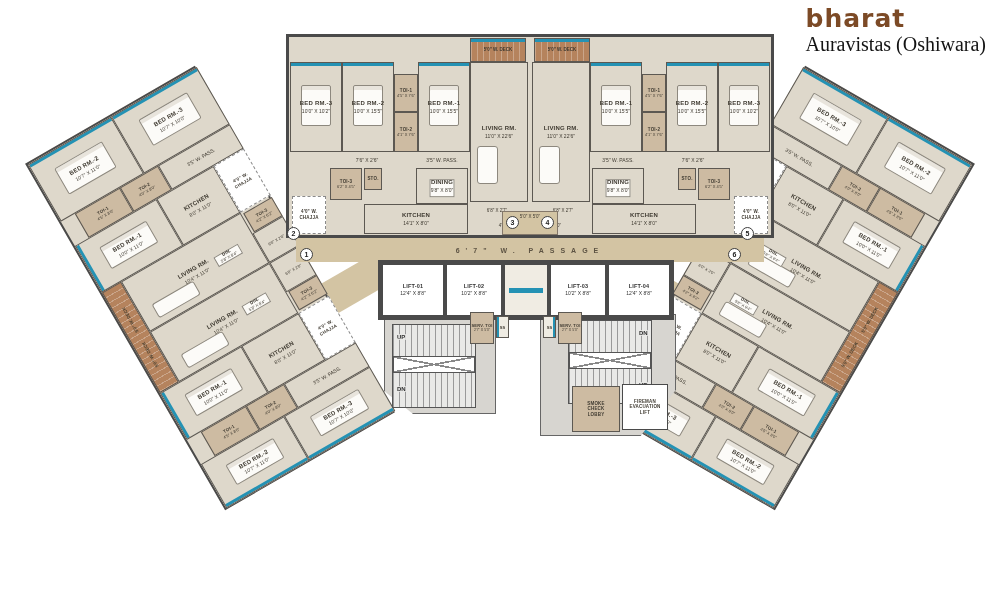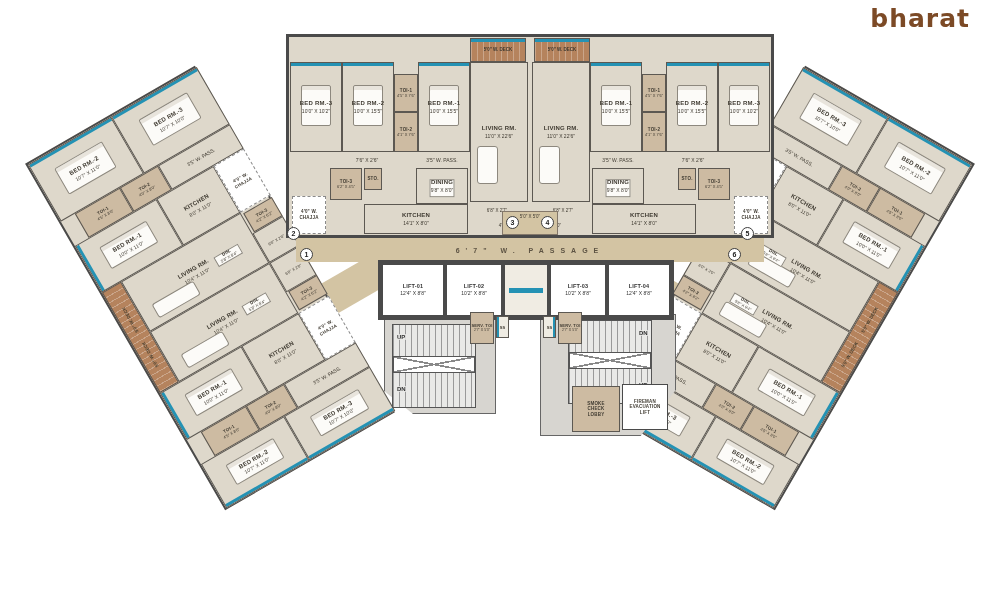--- a/index.html
+++ b/index.html
@@ -131,32 +131,33 @@
           text-align:center;border:1px solid #5c5852;color:#3f3a31;line-height:1.25;}
   .coresm .nm{font-size:4px;font-weight:bold;}
   .coresm .sz{font-size:3.5px;}
   .entry{position:absolute;left:502px;top:211px;width:56px;height:24px;background:#d3c4a3;
          border:1px solid #84786a;z-index:5;display:flex;align-items:flex-start;justify-content:center;
          font-size:4.5px;color:#3f3a31;padding-top:2px;}
   .ucir{position:absolute;width:13px;height:13px;border-radius:50%;background:#fff;border:1.3px solid #3d3d3d;
         display:flex;align-items:center;justify-content:center;font-size:7px;font-weight:bold;color:#222;z-index:7;}
 
   
-  .brand{position:absolute;top:6px;right:30px;text-align:left;z-index:8;}
+  .brand{position:absolute;top:6px;right:14px;text-align:left;z-index:8;}
   .logo{font-family:"DejaVu Sans",sans-serif;font-size:25px;font-weight:800;color:#7c4a26;
         letter-spacing:1px;line-height:1;}
   .ptitle{font-family:"Liberation Serif",serif;font-size:20px;color:#141414;margin-top:2px;}
 </style>
 </head>
 <body>
 
 <div class="canvas">
 
   <div class="brand">
     <div class="logo">bharat</div>
+    <div class="ptitle">Auravistas (Oshiwara)</div>
   </div>
 
   <div class="sandstrip sand ss-l"></div>
   <div class="sandstrip sand ss-r"></div>
 
   <div class="wing wgL">
     <div class="rm p-b2t wT bedfurn">
         <span class="nm">BED RM.-2</span>
         <span class="sz">10'7" X 11'0"</span>
       </div>

